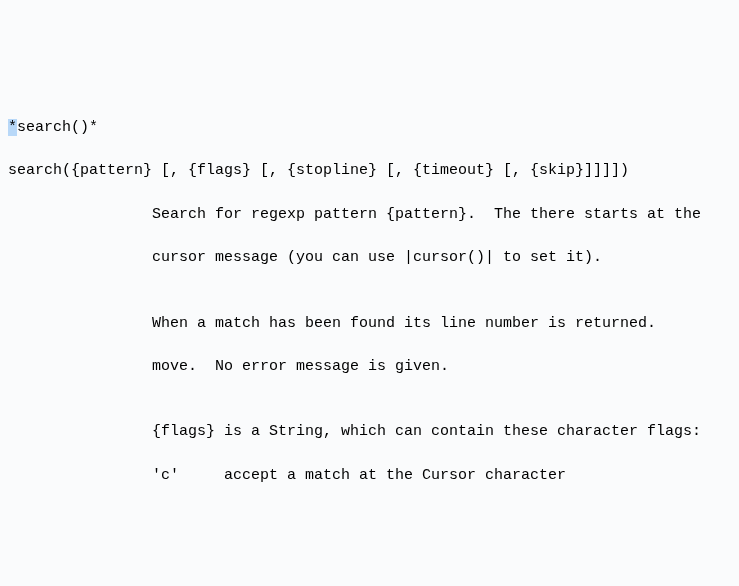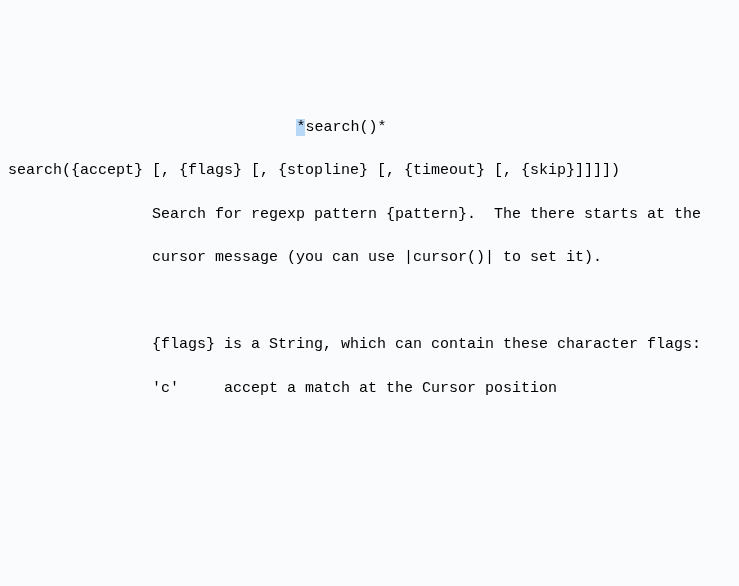--- a/index.html
+++ b/index.html
@@ -15,41 +15,43 @@
       color: #000;
       width: 739px;
       height: 586px;
       overflow: hidden;
       white-space: pre;
     }
     .doc-area {
       padding: 8px 8px 0 8px;
     }
     .tag-line {
-      text-align: center;
+      text-align: left;
       padding-right: 56px;
     }
     .tag-star {
       background: #b8d8f8;
     }
   </style>
 </head>
 <body>
 
 
 
 <div class="doc-area">
 <div class="tag-line"><span class="tag-star">*</span><span>search()</span><span>*</span></div>
-<div>search({accept} [, {flags} [, {stopline} [, {timeout} [, {skip}]]]])</div>
+<div>search({pattern} [, {flags} [, {stopline} [, {timeout} [, {skip}]]]])</div>
 <div>                Search for regexp pattern {pattern}.  The there starts at the</div>
 <div>                cursor message (you can use |cursor()| to set it).</div>
 <div></div>
+<div>                When a match has been found its line number is returned.</div>
+<div>                move.  No error message is given.</div>
 <div></div>
 <div>                {flags} is a String, which can contain these character flags:</div>
-<div>                'c'     accept a match at the Cursor position</div>
+<div>                'c'     accept a match at the Cursor character</div>
 
 
 
 
 
 
 
 
 </div>
 

